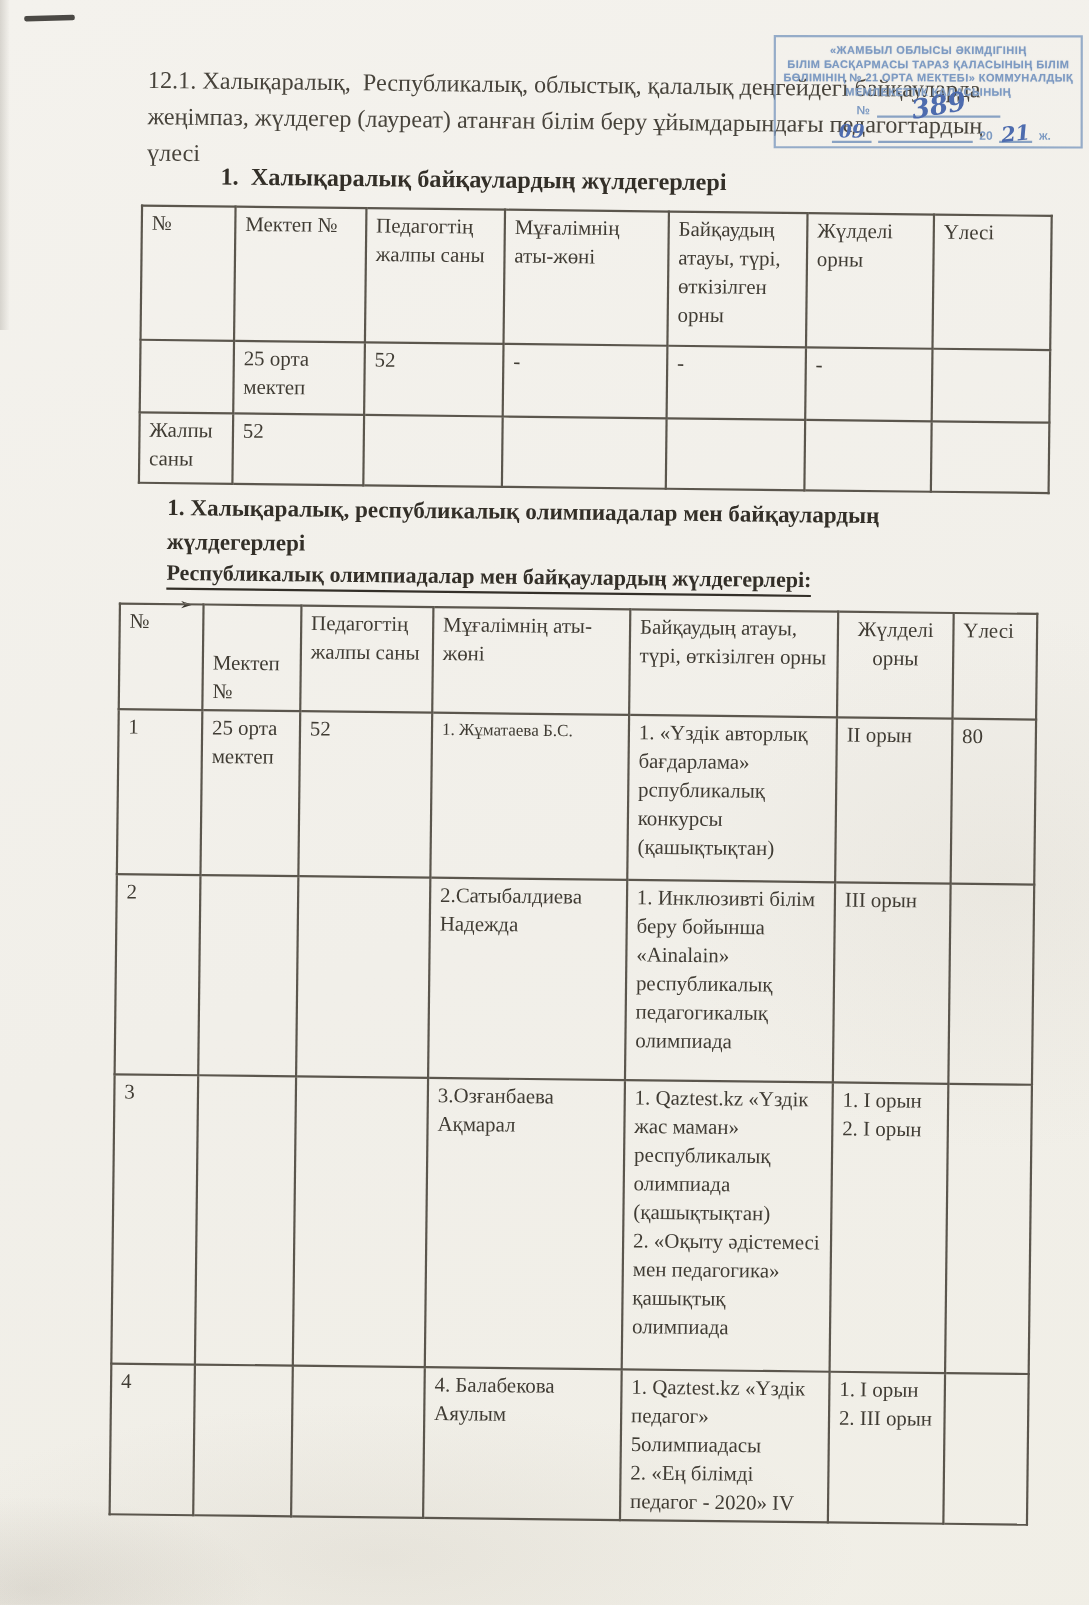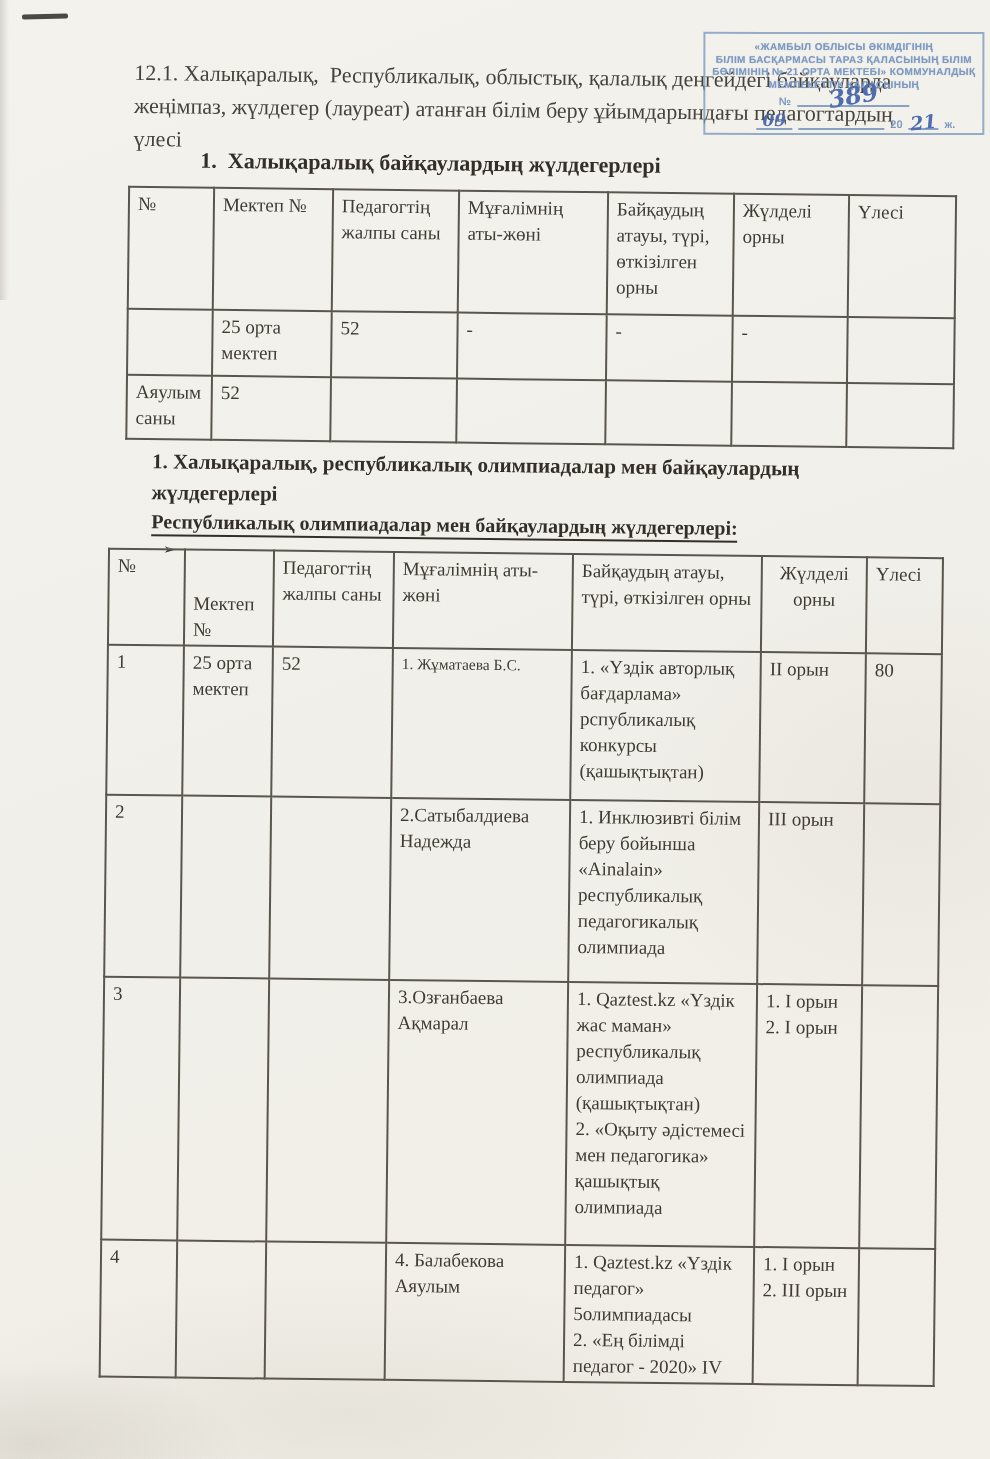--- a/index.html
+++ b/index.html
@@ -125,21 +125,21 @@
       <tr style="height:66px">
         <td></td>
         <td>25 орта мектеп</td>
         <td>52</td>
         <td>-</td>
         <td>-</td>
         <td>-</td>
         <td></td>
       </tr>
       <tr style="height:64px">
-        <td>Аяулым саны</td>
+        <td>Жалпы саны</td>
         <td>52</td>
         <td></td>
         <td></td>
         <td></td>
         <td></td>
         <td></td>
       </tr>
     </tbody>
       </table>
 

